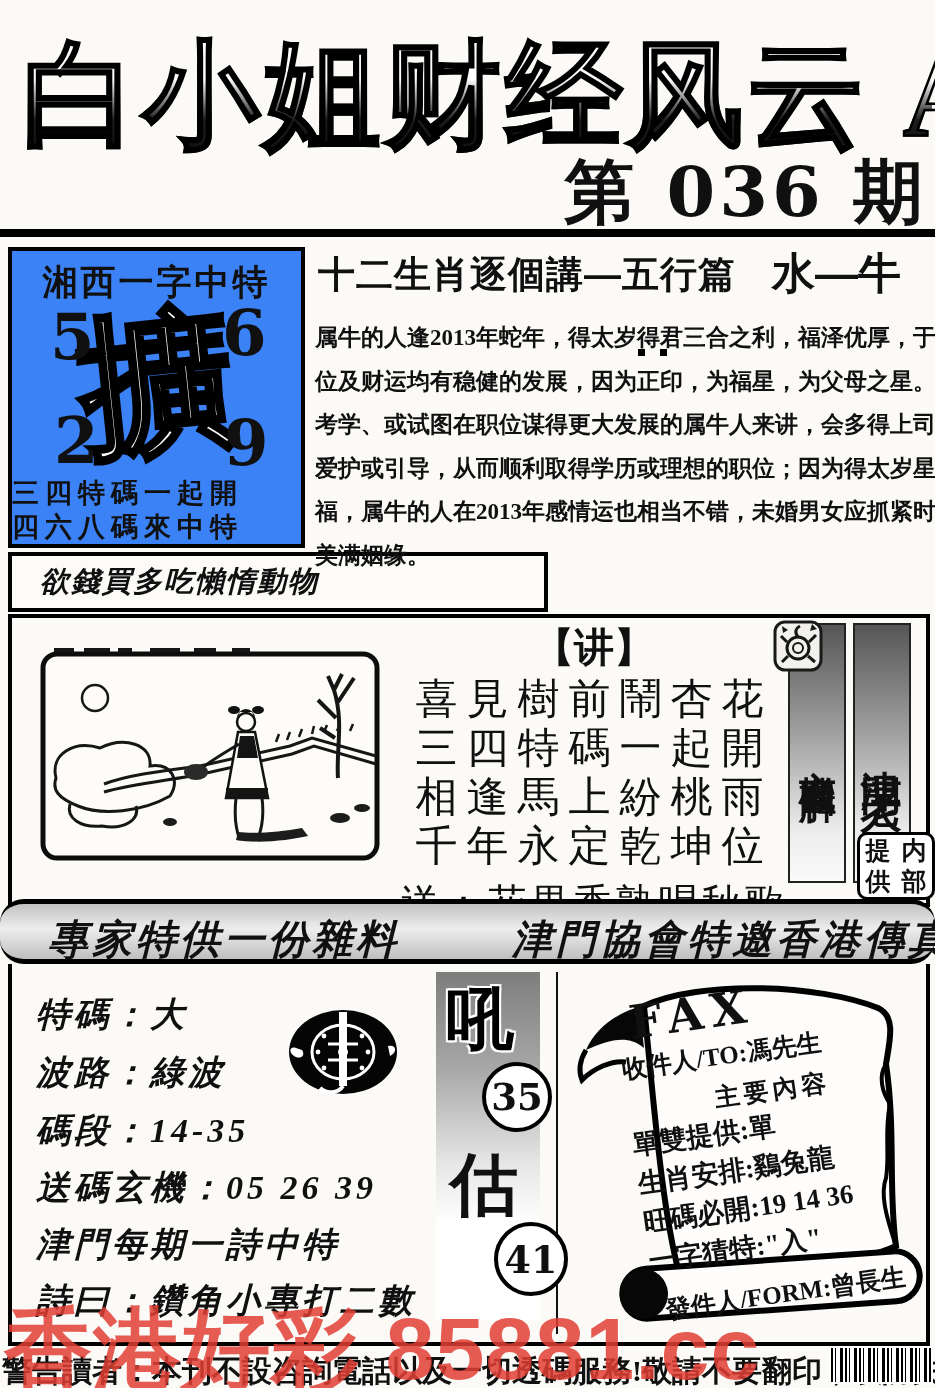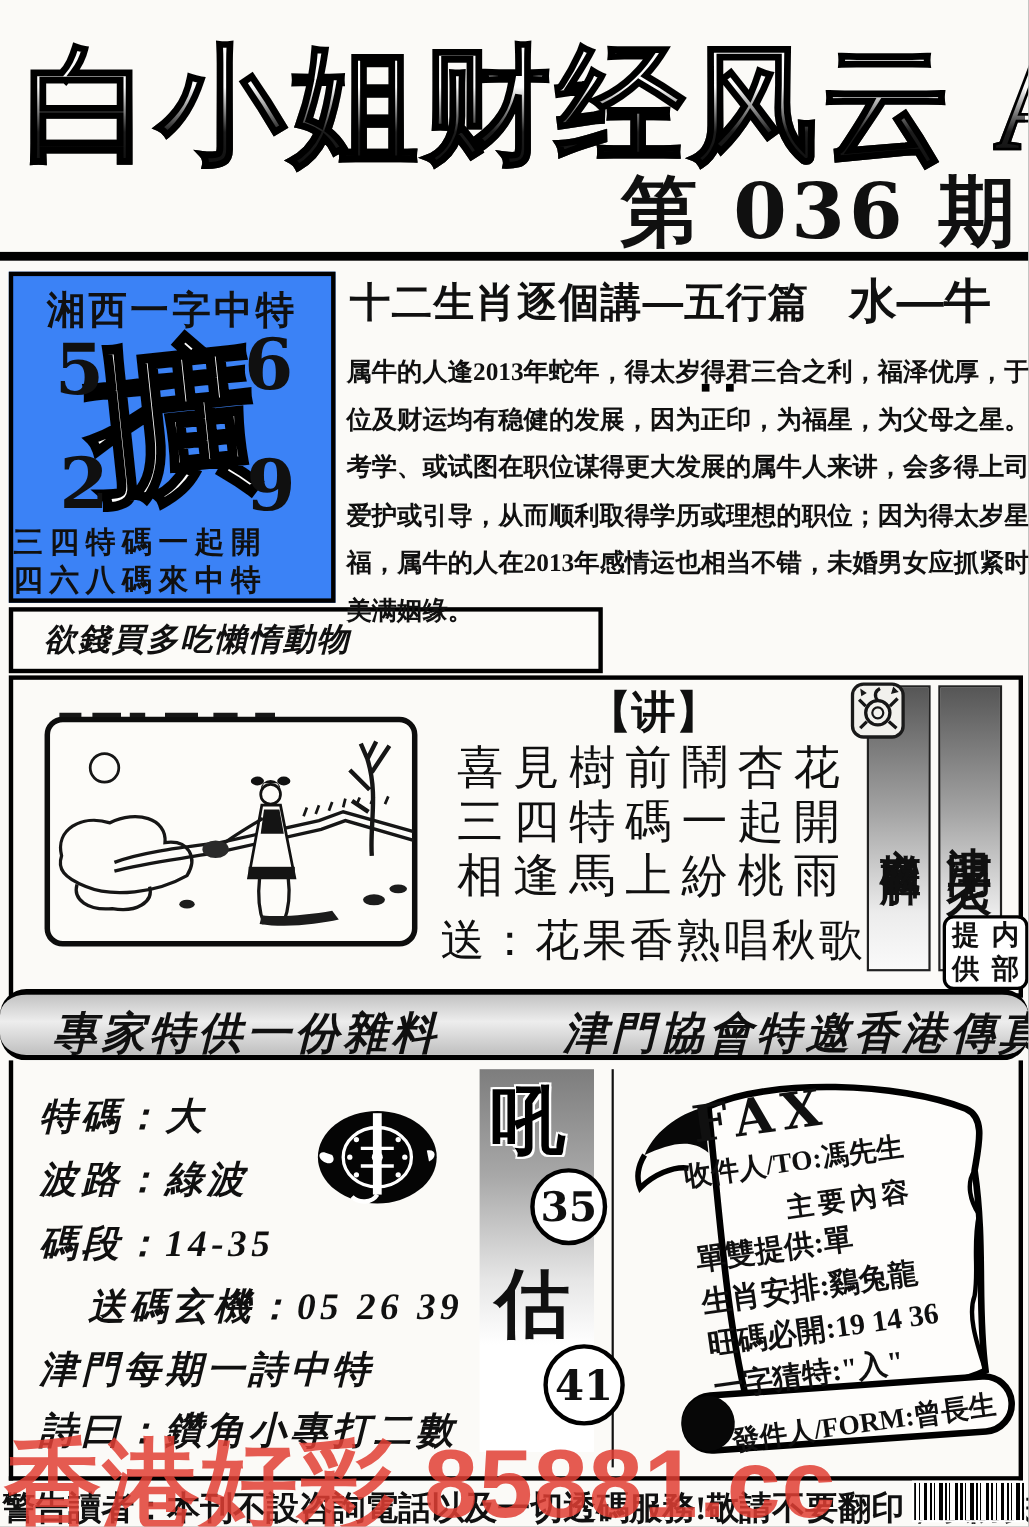--- a/index.html
+++ b/index.html
@@ -83,21 +83,21 @@
     background:linear-gradient(180deg,#c2c2c2,#ededed 45%,#bfbfbf);
     border-radius:24px;
   }
   .banner-text { top:8px; font-size:40px; font-weight:bold; font-style:italic; letter-spacing:4px; white-space:nowrap; }
   .banner-left  { left:48px; }
   .banner-right { left:512px; }
 
   
   .tips-box { left:8px; top:964px; width:914px; height:378px; border:4px solid #000; border-top:none; background:#fbfaf7; }
   .tip-line { left:24px; font-size:34px; font-weight:bold; font-style:italic; letter-spacing:4px; white-space:nowrap; }
-  .t0{top:28px;} .t1{top:86px;} .t2{top:144px;} .t3{top:201px;margin-left:44px;} .t4{top:258px;} .t5{top:314px;}
+  .t0{top:28px;} .t1{top:86px;} .t2{top:144px;} .t3{top:201px;} .t4{top:258px;} .t5{top:314px;}
 
   .turtle-oval { left:272px; top:42px; }
 
   .hougu { left:424px; top:8px; width:120px; height:362px; border-right:2px solid #111; }
   .hougu-bg { position:absolute; left:0; top:0; width:104px; height:348px;
     background:linear-gradient(180deg,#7d7d7d 0%,#a8a8a8 28%,#e6e6e6 55%,#ffffff 72%); }
   .hou-char { left:10px; top:2px; font-size:68px; font-weight:bold; color:#000;
     text-shadow:-2px -2px 0 #fff,2px -2px 0 #fff,-2px 2px 0 #fff,2px 2px 0 #fff,0 2px 0 #fff,0 -2px 0 #fff; }
   .gu-char { left:14px; top:168px; font-size:68px; font-weight:bold; }
   .num-circle {
@@ -194,20 +194,21 @@
       <ellipse cx="300" cy="172" rx="10" ry="5" fill="#1c1c1c"></ellipse>
       <ellipse cx="322" cy="162" rx="8" ry="4" fill="#1c1c1c"></ellipse>
       <ellipse cx="130" cy="176" rx="7" ry="4" fill="#1c1c1c"></ellipse>
     </svg>
 
     <div class="abs poem-block">
       <div class="jiang">【讲】</div>
       <div class="poem-line">喜見樹前鬧杏花</div>
       <div class="poem-line">三四特碼一起開</div>
       <div class="poem-line">相逢馬上紛桃雨</div>
+      <div class="poem-line">千年永定乾坤位</div>
       <div class="song-line">送：花果香熟唱秋歌</div>
     </div>
 
     <div class="abs strip strip-xuanji">
       <span>玄機圖解</span>
     </div>
     <div class="abs strip strip-jinmen">
       <span>津門老人</span>
     </div>
 

